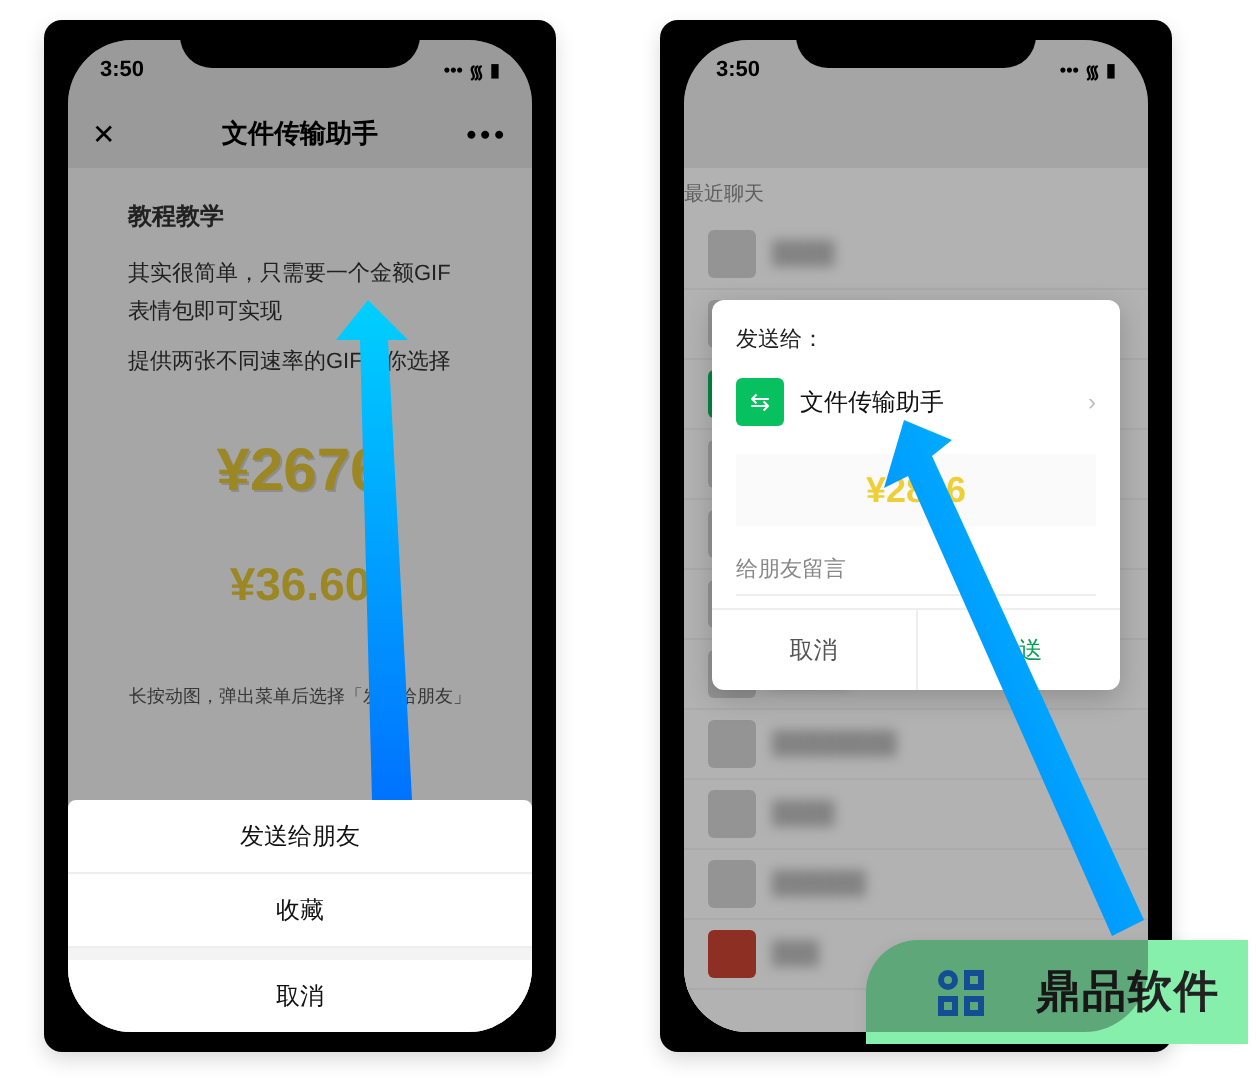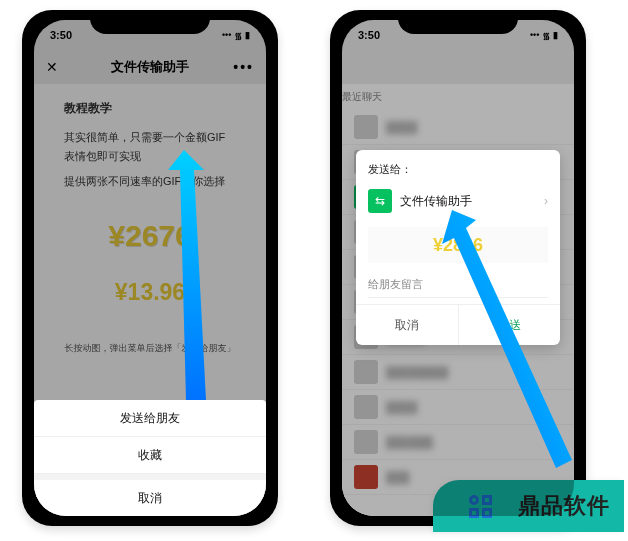--- a/index.html
+++ b/index.html
@@ -1,18 +1,18 @@
 <!DOCTYPE html>
 <html><head>
 <meta charset="utf-8">
 <style>
 html,body{margin:0;padding:0;width:628px;height:541px;background:#fff;font-family:-apple-system,"Helvetica Neue",Arial,sans-serif;overflow:hidden;position:relative}
 .stage{position:relative;width:628px;height:541px}
 
-.phone{position:absolute;top:10px;width:256px;height:516px;background:#000;border-radius:30px;box-shadow:0 4px 10px rgba(0,0,0,.15);padding:10px;box-sizing:border-box}
+.phone{position:absolute;top:10px;width:256px;height:516px;background:#000;border-radius:9px;box-shadow:0 4px 10px rgba(0,0,0,.15);padding:10px;box-sizing:border-box}
 .phone .screen{position:absolute;left:12px;right:12px;top:10px;bottom:10px;border-radius:32px;overflow:hidden;background:#ededed}
 .notch{position:absolute;top:0;left:50%;transform:translateX(-50%);width:120px;height:24px;background:#000;border-bottom-left-radius:16px;border-bottom-right-radius:16px;z-index:50}
 .phone.left{left:22px}
 .phone.right{left:330px}
 
 .statusbar{position:absolute;top:0;left:0;right:0;height:30px;display:flex;justify-content:space-between;align-items:center;padding:0 16px;font-size:11px;font-weight:600;z-index:40}
 .statusbar .icons{display:flex;gap:3px;align-items:center;font-size:9px}
 
 .navbar{position:absolute;top:30px;left:0;right:0;height:34px;display:flex;align-items:center;justify-content:space-between;padding:0 12px;font-size:13px;font-weight:500}
 .navbar .title{position:absolute;left:0;right:0;text-align:center;font-size:13px;font-weight:600}
@@ -49,21 +49,21 @@
 .dialog .chev{margin-left:auto;color:#bbb;font-size:12px}
 .dialog .preview{margin:10px 0 0 0;height:36px;display:flex;align-items:center;justify-content:center;font-size:18px;font-weight:700;color:#eecf36;background:#fafafa}
 .dialog .msg-in{margin-top:8px;height:26px;border:none;border-bottom:1px solid #eee;width:100%;font-size:11px;color:#888;display:flex;align-items:center}
 .dialog .dlg-btns{display:flex;height:40px;margin:6px -12px 0 -12px;border-top:1px solid #eee}
 .dialog .dlg-btns div{flex:1;display:flex;align-items:center;justify-content:center;font-size:12px;color:#555}
 .dialog .dlg-btns div+div{border-left:1px solid #eee;color:#0a9f58}
 
 
 .arrow{position:absolute;z-index:60;pointer-events:none}
 
-.brand{position:absolute;right:4px;bottom:9px;background:#14b8a6;border-top-left-radius:26px;border-bottom-left-radius:0;height:52px;padding:0 14px 0 36px;display:flex;align-items:center;gap:26px;box-shadow:-2px 0 6px rgba(0,0,0,.05);z-index:5}
+.brand{position:absolute;right:4px;bottom:19px;background:#86efac;border-top-left-radius:26px;border-bottom-left-radius:0;height:52px;padding:0 14px 0 36px;display:flex;align-items:center;gap:26px;box-shadow:-2px 0 6px rgba(0,0,0,.05);z-index:5}
 .brand .logo{display:flex;flex-direction:column;gap:3px}
 .brand .logo .row{display:flex;gap:3px}
 .brand .dot{width:10px;height:10px;border:3px solid #1f6fd6;border-radius:50%;box-sizing:border-box}
 .brand .sq{width:10px;height:10px;border:3px solid #1f6fd6;box-sizing:border-box}
 .brand .txt{font-size:22px;font-weight:600;color:#222;letter-spacing:1px}
 
 .blur{filter:blur(3px);color:#bbb !important}
 .close-x{font-size:18px;font-weight:300}
 .dots{letter-spacing:2px;font-weight:700}
 </style>
@@ -87,21 +87,21 @@
         <span class="left-btn close-x">✕</span>
         <span class="title">文件传输助手</span>
         <span class="right-btn dots">•••</span>
       </div>
       <div class="left-content">
         <div class="article">
           <h3>教程教学</h3>
           <div class="line">其实很简单，只需要一个金额GIF表情包即可实现</div>
           <div class="line">提供两张不同速率的GIF给你选择</div>
           <div class="big-y">¥2676</div>
-          <div class="mid-y">¥13.96</div>
+          <div class="mid-y">¥36.60</div>
           <div class="hint">长按动图，弹出菜单后选择「发送给朋友」</div>
         </div>
       </div>
       <div class="dim-left"></div>
       <div class="sheet">
         <div class="opt">发送给朋友</div>
         <div class="opt">收藏</div>
         <div class="opt last">取消</div>
       </div>
 

